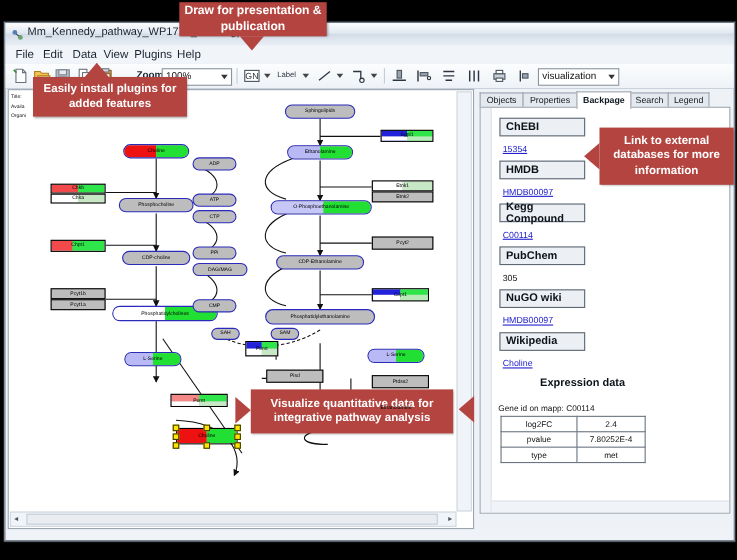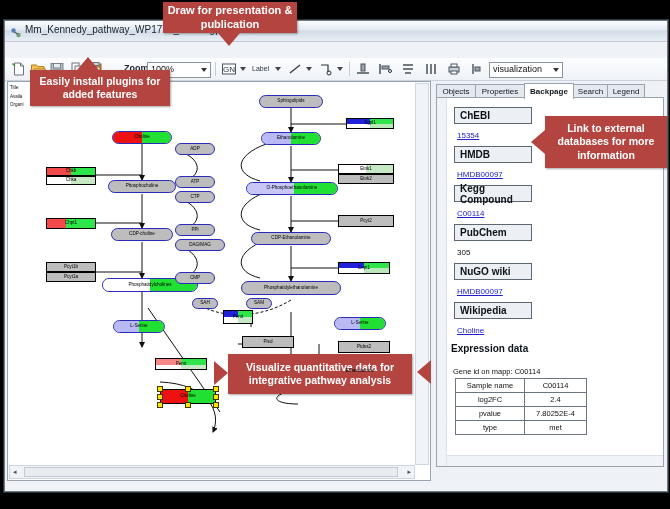--- a/index.html
+++ b/index.html
@@ -71,21 +71,21 @@
        border-bottom:none;font-size:8px;color:#10181f;display:flex;align-items:center;justify-content:center;text-align:center;}
   .tab.sel{background:#fff;top:0;height:15px;font-weight:bold;z-index:4;}
   .backpage{position:absolute;left:4px;top:16px;width:226px;height:368px;background:#fff;
             border:1px solid #9aa4af;overflow:hidden;}
   .bp-sb{position:absolute;left:0px;top:0;width:9px;height:100%;background:#f0f3f7;border-right:1px solid #dde3ea;}
   .bp-inner{position:absolute;left:10px;top:0;right:0;bottom:0;}
   .dbhdr{position:absolute;height:17px;background:#eceff3;border:1px solid #5d6772;
          font-size:10px;font-weight:bold;color:#0b1319;display:flex;align-items:center;padding-left:5px;box-sizing:border-box;}
   .dblink{position:absolute;font-size:8px;color:#2020cc;text-decoration:underline;}
   .dbtext{position:absolute;font-size:8px;color:#111;}
-  .exphdr{position:absolute;font-size:10px;font-weight:bold;color:#0b1319;}
+  .exphdr{position:absolute;font-size:10px;font-weight:bold;color:#0b1319;margin-left:40px;}
   .geneid{position:absolute;font-size:7.5px;color:#111;}
   .etable{position:absolute;border-collapse:collapse;}
   .etable td{border:1px solid #6b7480;font-size:7.5px;color:#111;text-align:center;height:13px;padding:0 3px;}
   .etable td.k{width:62px;}
   .etable td.v{width:55px;}
   .bp-hs{position:absolute;left:0;bottom:0;width:100%;height:10px;background:#f0f3f7;border-top:1px solid #dde3ea;}
 
   
   .callout{position:absolute;background:#b3443f;color:#fff;font-weight:bold;text-align:center;
            display:flex;align-items:center;justify-content:center;line-height:1.25;
@@ -107,20 +107,28 @@
       <span class="appicon">
         <svg width="12" height="12" viewBox="0 0 12 12">
             <circle cx="3.5" cy="3.5" r="2.2" fill="#5b7fb5"></circle>
             <circle cx="8.5" cy="8" r="2.2" fill="#6fa36f"></circle>
             <path d="M4.5 5 L7.5 7" stroke="#45546b" stroke-width="1.1" fill="none"></path>
           </svg>
       </span>
       <span class="tt">Mm_Kennedy_pathway_WP1771_45176.gpml</span>
     </div>
 
+    <div class="menubar">
+      <span class="mi" style="left:5px">File</span>
+      <span class="mi" style="left:30px">Edit</span>
+      <span class="mi" style="left:57px">Data</span>
+      <span class="mi" style="left:85px">View</span>
+      <span class="mi" style="left:113px">Plugins</span>
+      <span class="mi" style="left:152px">Help</span>
+    </div>
 
     <div class="toolbar">
       <span class="tbtn" style="left:6px">
         <svg width="16" height="16" viewBox="0 0 16 16">
             <path d="M3.5 2h6l3 3v9h-9z" fill="#fff" stroke="#6a737d" stroke-width="1"></path>
             <path d="M9.5 2v3h3" fill="none" stroke="#6a737d"></path>
             <path d="M1.5 2.5l2.5 2.5" stroke="#3a8a3a" stroke-width="1.4"></path>
           </svg>
       </span>
       <span class="tbtn" style="left:25px">
@@ -521,24 +529,20 @@
           <a class="dblink" style="left:10px;top:189px;">HMDB00097</a>
 
           <div class="dbhdr" style="left:7px;top:204px;width:78px;">Wikipedia</div>
           <a class="dblink" style="left:10px;top:228px;">Choline</a>
 
           <div class="exphdr" style="left:4px;top:245px;">Expression data</div>
           <div class="geneid" style="left:6px;top:269px;">Gene id on mapp: C00114</div>
 
           <table class="etable" style="left:8px;top:280px;">
             <tbody>
-                <tr>
-              <td class="k">Sample name</td>
-              <td class="v">C00114</td>
-            </tr>
             <tr>
               <td class="k">log2FC</td>
               <td class="v">2.4</td>
             </tr>
             <tr>
               <td class="k">pvalue</td>
               <td class="v">7.80252E-4</td>
             </tr>
             <tr>
               <td class="k">type</td>

